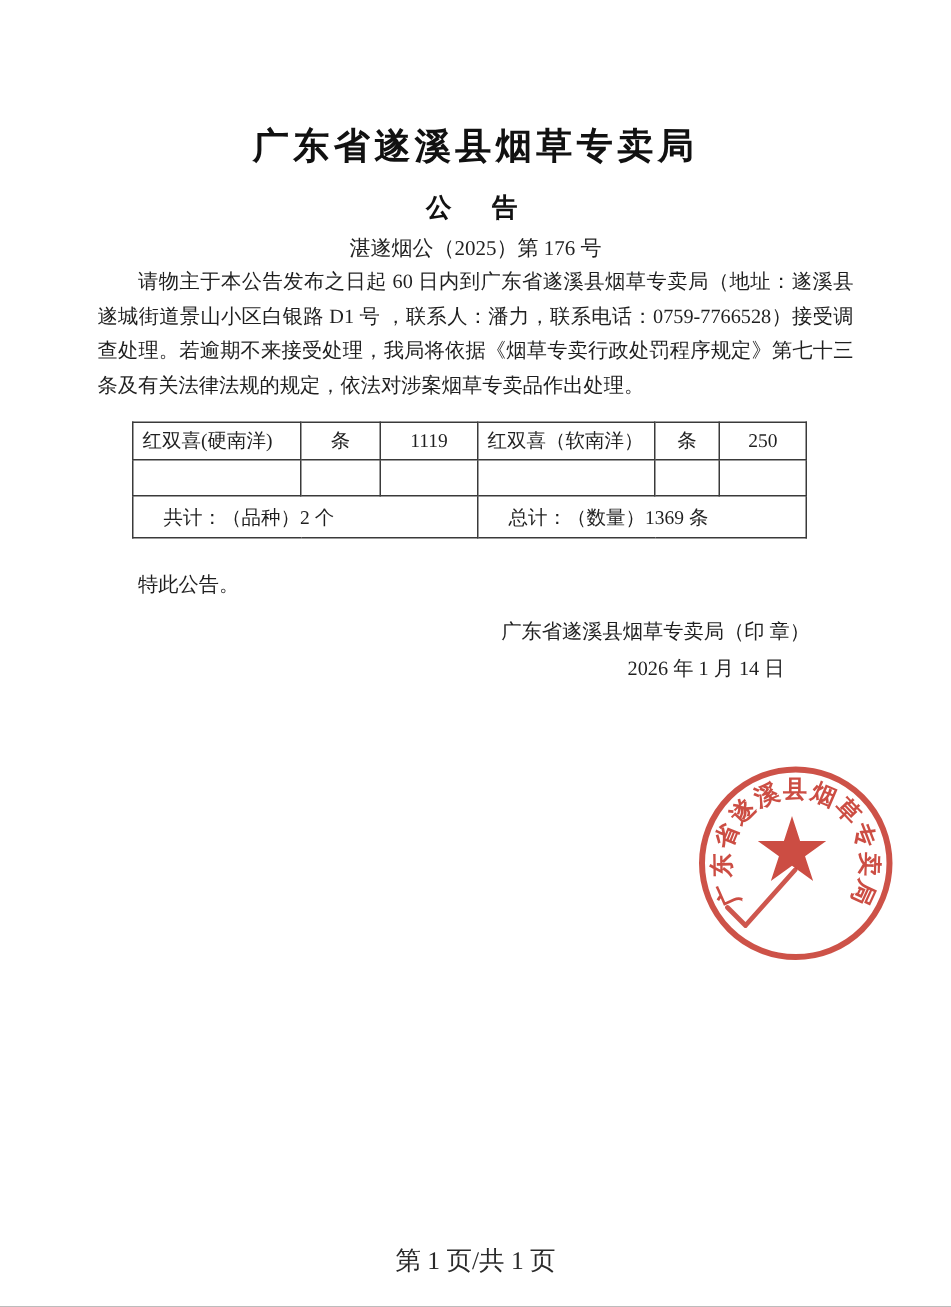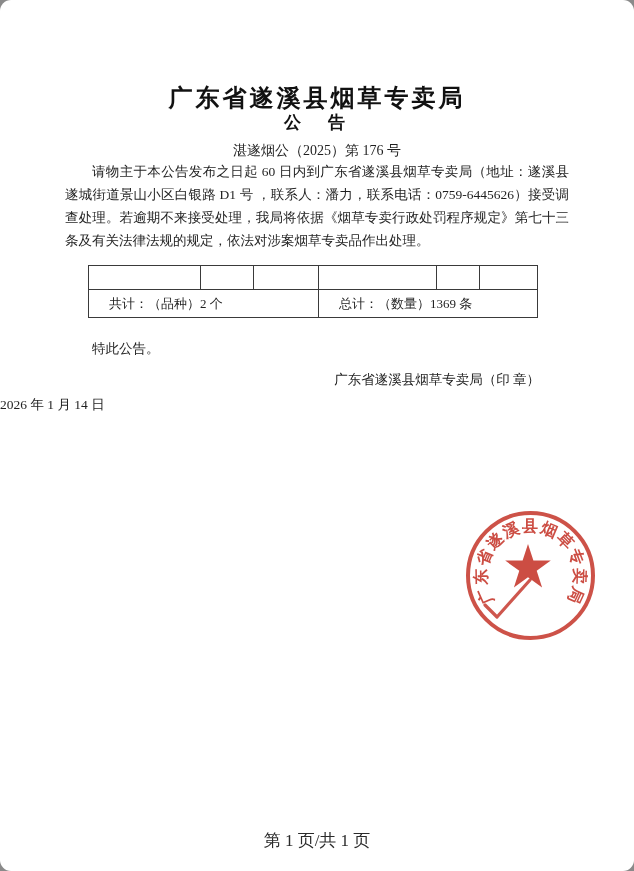--- a/index.html
+++ b/index.html
@@ -6,32 +6,32 @@
   html, body { background: #8a8a8a; }
   .page {
     position: relative;
     width: 634px;
     height: 871px;
     margin: 0 auto;
     background: #ffffff;
     color: #1f1f1f;
     font-family: "Liberation Serif", "DejaVu Serif", serif;
     overflow: hidden;
-    border-radius: 11px;
   }
   .title {
     padding-top: 83px;
     text-align: center;
     font-size: 24px;
     line-height: 30px;
     font-weight: bold;
     letter-spacing: 3px;
     color: #111;
   }
   .notice-type {
+    margin-top: 16px;
     text-align: center;
     font-size: 17px;
     line-height: 20px;
     font-weight: bold;
     letter-spacing: 5px;
     color: #111;
   }
   .doc-no {
     margin-top: 9px;
     text-align: center;
@@ -75,20 +75,21 @@
   }
   .sig-org {
     margin-top: 14px;
     text-align: right;
     padding-right: 94px;
     font-size: 13.5px;
     line-height: 16px;
   }
   .sig-date {
     margin-top: 9px;
+    text-align: right;
     padding-right: 111px;
     font-size: 13.5px;
     line-height: 16px;
   }
   .footer {
     position: absolute;
     top: 829px;
     left: 0;
     width: 100%;
     text-align: center;
@@ -111,33 +112,41 @@
 </head>
 <body>
 
 <div class="page">
 
   <div class="title">广东省遂溪县烟草专卖局</div>
   <div class="notice-type">公　告</div>
   <div class="doc-no">湛遂烟公（2025）第 176 号</div>
 
   <div class="body-text">
-    <p>请物主于本公告发布之日起 60 日内到广东省遂溪县烟草专卖局（地址：遂溪县遂城街道景山小区白银路 D1 号 ，联系人：潘力，联系电话：0759-6445626）接受调查处理。若逾期不来接受处理，我局将依据《烟草专卖行政处罚程序规定》第七十三条及有关法律法规的规定，依法对涉案烟草专卖品作出处理。</p>
+    <p>请物主于本公告发布之日起 60 日内到广东省遂溪县烟草专卖局（地址：遂溪县遂城街道景山小区白银路 D1 号 ，联系人：潘力，联系电话：0759-7766528）接受调查处理。若逾期不来接受处理，我局将依据《烟草专卖行政处罚程序规定》第七十三条及有关法律法规的规定，依法对涉案烟草专卖品作出处理。</p>
   </div>
 
   <table class="seizure">
     <colgroup>
       <col style="width:112px">
         <col style="width:53px">
         <col style="width:65px">
       <col style="width:118px">
         <col style="width:43px">
         <col style="width:58px">
     </colgroup>
     <tbody>
+    <tr class="data">
+      <td class="name">红双喜(硬南洋)</td>
+      <td>条</td>
+      <td>1119</td>
+      <td class="name">红双喜（软南洋）</td>
+      <td>条</td>
+      <td>250</td>
+    </tr>
     <tr class="empty">
       <td></td>
       <td></td>
       <td></td>
       <td></td>
       <td></td>
       <td></td>
     </tr>
     <tr class="sum">
       <td colspan="3">共计：（品种）2 个</td>

